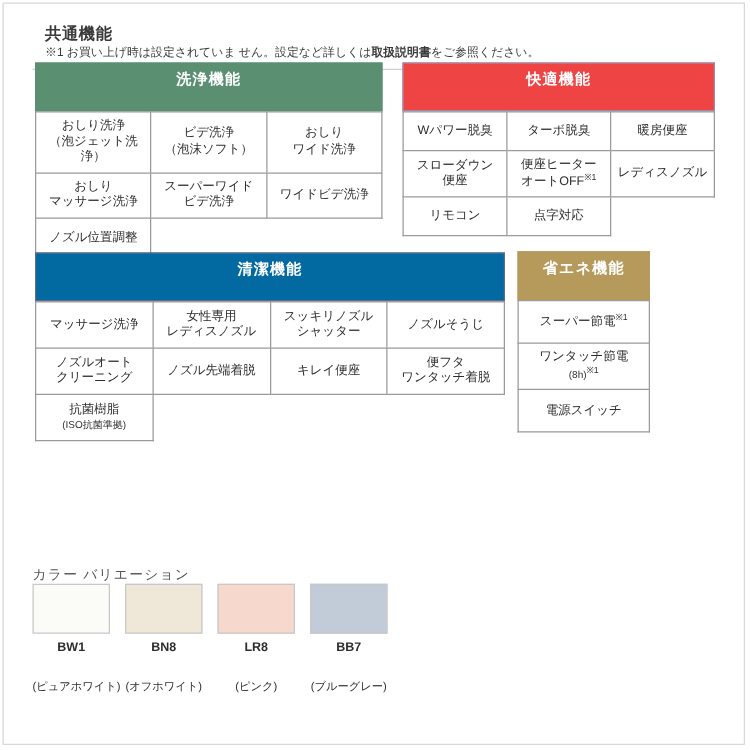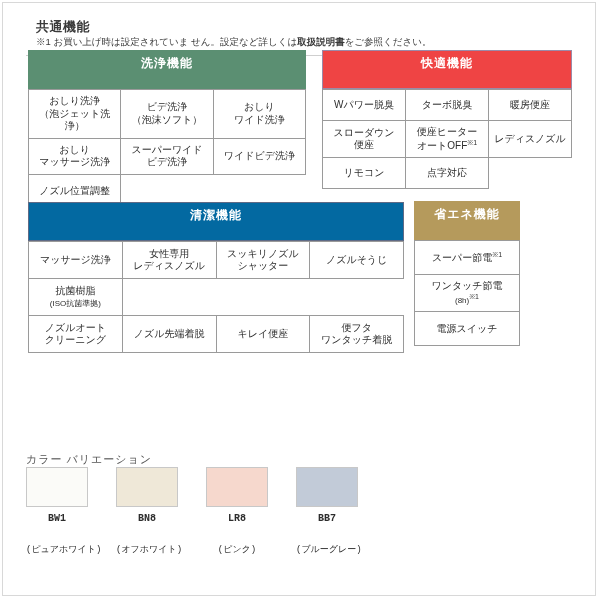--- a/index.html
+++ b/index.html
@@ -123,22 +123,21 @@
     width: 330px;
   }
   .colorvar-title {
     font-size: 11px;
     color: #555555;
     letter-spacing: 1px;
     margin-bottom: 0;
   }
   .swatch-row {
     display: flex;
-    gap: 28px;
-    font-family: Liberation Mono, monospace;
+    gap: 12px;
   }
   .swatch-item {
     width: 62px;
     text-align: center;
   }
   .swatch-chip {
     width: 62px;
     height: 40px;
     border: 1px solid #c8c8c8;
     box-sizing: border-box;
@@ -219,31 +218,31 @@
     <div class="block-title">清潔機能</div>
     <table class="grid">
       <tbody>
         <tr>
           <td>マッサージ洗浄</td>
           <td>女性専用<br>レディスノズル</td>
           <td>スッキリノズル<br>シャッター</td>
           <td>ノズルそうじ</td>
         </tr>
         <tr>
-          <td>抗菌樹脂<br><span class="small-note">(ISO抗菌準拠)</span></td>
-          <td class="empty"></td>
-          <td class="empty"></td>
-          <td class="empty"></td>
-        </tr>
-        <tr>
           <td>ノズルオート<br>クリーニング</td>
           <td>ノズル先端着脱</td>
           <td>キレイ便座</td>
           <td>便フタ<br>ワンタッチ着脱</td>
         </tr>
+        <tr>
+          <td>抗菌樹脂<br><span class="small-note">(ISO抗菌準拠)</span></td>
+          <td class="empty"></td>
+          <td class="empty"></td>
+          <td class="empty"></td>
+        </tr>
       </tbody>
     </table>
   </div>
 
   <div class="block" id="block-shoene">
     <div class="block-title">省エネ機能</div>
     <table class="grid">
       <tbody>
         <tr>
           <td>スーパー節電<span class="sup">※1</span></td>

